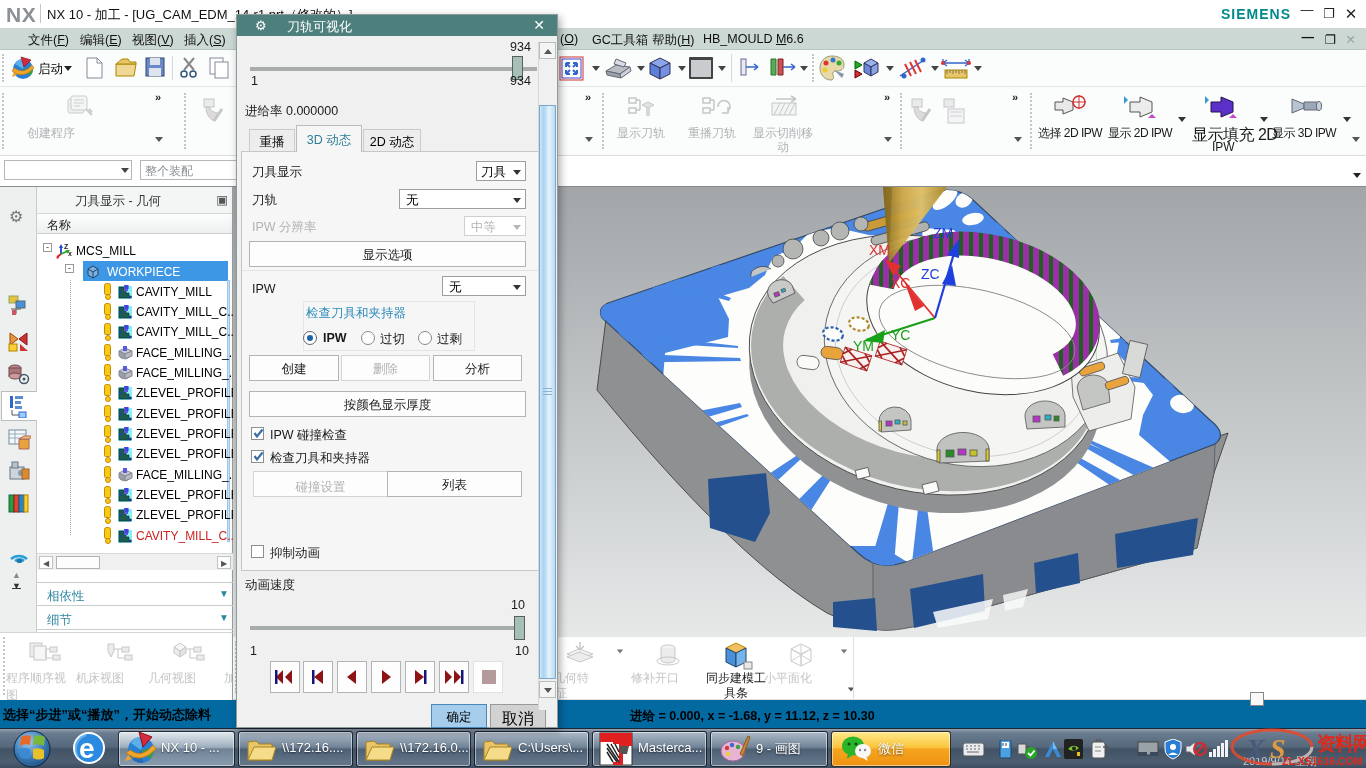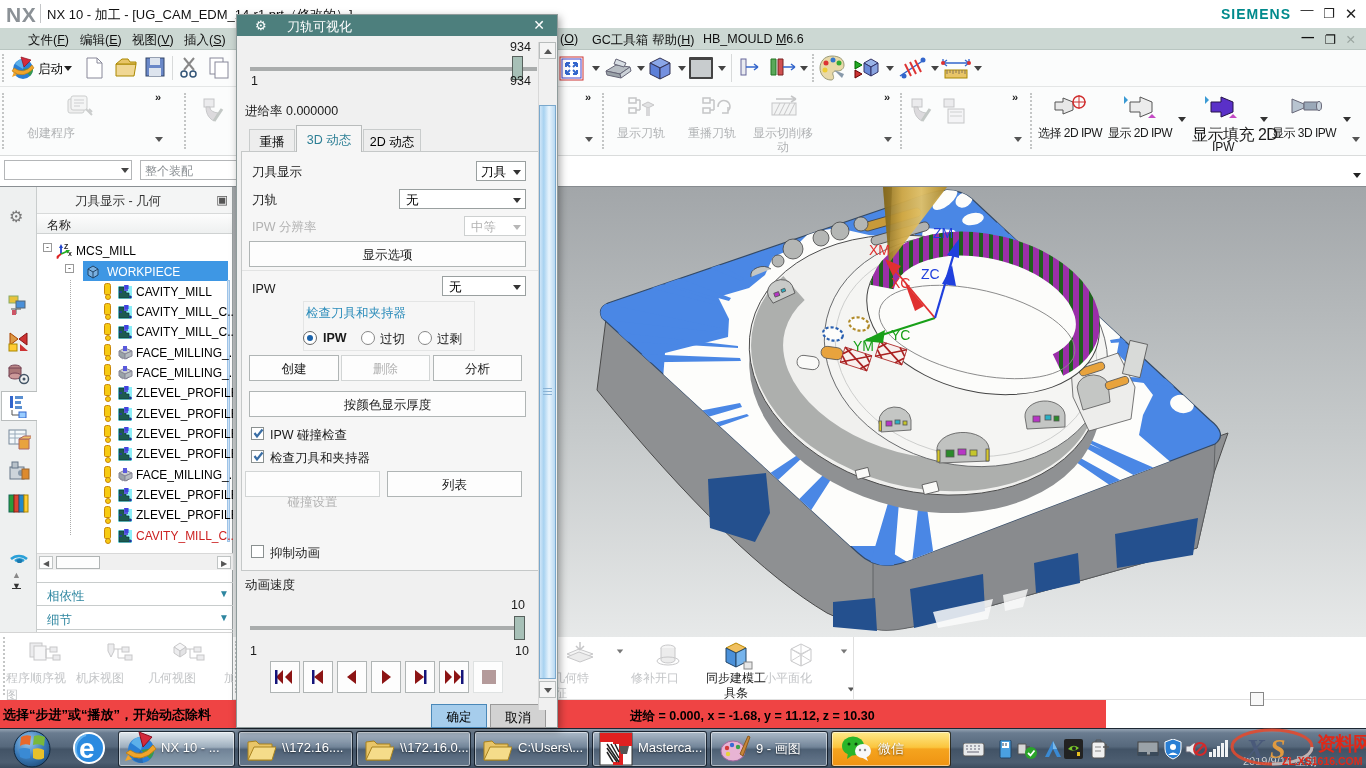--- a/index.html
+++ b/index.html
@@ -41,21 +41,21 @@
 .warn{position:absolute;left:64px;top:2px;width:11px;height:16px;color:transparent;background:none}
 .warn::before{content:"";position:absolute;left:3px;top:0;width:5px;height:10px;background:#f7cb12;border:1px solid #c8860a;border-radius:2.5px 2.5px 1.5px 1.5px}
 .warn::after{content:"";position:absolute;left:3.5px;top:11.5px;width:4px;height:4px;background:#f7cb12;border:1px solid #c8860a;border-radius:50%}
 .tmill{left:80px;width:17px;height:16px}
 
 #vp{left:233px;top:186px;width:1133px;height:451px;border-top:1px solid #878c90;background:linear-gradient(#a2a6a9,#c6cacb 55%,#e7e9e9);overflow:hidden}
 #vpsvg{position:absolute;left:0;top:0}
 
 #bstrip{left:233px;top:637px;width:1133px;height:63px;background:#fff;border-bottom:1px solid #e0e0e0}
 
-#sbar{left:0;top:700px;width:1106px;height:28px;background:#ef4444}
+#sbar{left:0;top:700px;width:1366px;height:28px;background:#0369a1}
 
 #taskbar{left:0;top:728px;width:1366px;height:40px;background:linear-gradient(#93a2b2,#6a7c90 10%,#56687c 45%,#425366 52%,#4d5e71 85%,#3c4c5e);border-top:1px solid #1c2733}
 .tbtn{position:absolute;top:2px;height:36px;border:1px solid rgba(10,20,30,.85);border-radius:3px;background:linear-gradient(rgba(225,235,245,.55),rgba(165,185,205,.35) 45%,rgba(105,125,150,.3) 52%,rgba(140,160,180,.4));box-shadow:inset 0 0 0 1px rgba(255,255,255,.5)}
 .tbtxt{position:absolute;top:11px;color:#fff;font-size:13px;text-shadow:0 1px 2px rgba(0,0,0,.6);white-space:nowrap}
 
 #dlg{left:236px;top:14px;width:322px;height:714px;background:#f0f0f0;border:1px solid #8f9b9b;box-shadow:2px 3px 8px rgba(0,0,0,.35);z-index:50}
 #dlgtitle{position:absolute;left:0;top:0;width:100%;height:21px;background:#4d7f7d;color:#fff;font-size:13px}
 .btn{position:absolute;background:#fdfdfd;border:1px solid #b0b5b5;color:#1a1a1a;text-align:center;font-size:12.5px}
 .btn.gray{color:#b3b3b3;border-color:#d2d5d5}
 .dcombo{position:absolute;height:20px;background:#fff;border:1px solid #9aa0a0;font-size:12.5px}
@@ -941,21 +941,21 @@
  <div class="cb" style="left:14px;top:412px"></div>
  <svg class="abs" style="left:15px;top:412px" width="13" height="13">
       <path d="M2.5 6 L5 9.5 L10.5 2.5" stroke="#3a6ea5" stroke-width="2.2" fill="none"></path>
     </svg>
  <div class="dlbl" style="left:33px;top:412px">IPW 碰撞检查</div>
  <div class="cb" style="left:14px;top:435px"></div>
  <svg class="abs" style="left:15px;top:435px" width="13" height="13">
       <path d="M2.5 6 L5 9.5 L10.5 2.5" stroke="#3a6ea5" stroke-width="2.2" fill="none"></path>
     </svg>
  <div class="dlbl" style="left:33px;top:435px">检查刀具和夹持器</div>
- <div class="btn gray" style="left:8px;top:456px;width:135px;height:26px;padding-top:22px">碰撞设置</div>
+ <div class="btn gray" style="left:16px;top:456px;width:135px;height:26px;padding-top:7px">碰撞设置</div>
  <div class="btn" style="left:150px;top:456px;width:135px;height:26px;padding-top:5px">列表</div>
  <div class="cb" style="left:14px;top:530px"></div>
  <div class="dlbl" style="left:33px;top:530px">抑制动画</div>
 
  <div class="dlbl" style="left:8px;top:562px">动画速度</div>
  <div class="dlbl" style="left:274px;top:583px">10</div>
  <div class="abs" style="left:13px;top:611px;width:275px;height:4px;background:#a9acac"></div>
  <div class="abs" style="left:277px;top:601px;width:11px;height:24px;background:#a7c0b7;border:1px solid #57605c"></div>
  <div class="dlbl" style="left:13px;top:629px">1</div>
  <div class="dlbl" style="left:278px;top:629px">10</div>
@@ -986,21 +986,21 @@
           <path d="M5 8 L5 22 L12 15 Z"></path>
           <path d="M14 8 L14 22 L21 15 Z"></path>
         </g>
         <rect x="21" y="8" width="2.5" height="14" fill="#14147a"></rect>
       </svg></div>
  <div class="btn" style="left:236px;top:646px;width:30px;height:32px;border-color:#dfe2e2">
       <div style="position:absolute;left:8px;top:8px;width:14px;height:14px;background:#b49a9a"></div>
     </div>
 
  <div class="abs" style="left:194px;top:689px;width:56px;height:24px;background:#a6cdec;border:1px solid #4a88b8;text-align:center;padding-top:4px;font-size:12.5px">确定</div>
- <div class="abs" style="left:253px;top:689px;width:56px;height:24px;background:#d2d2d2;border:1px solid #9a9a9a;text-align:center;padding-top:4px;font-size:13px">取消</div>
+ <div class="abs" style="left:253px;top:689px;width:56px;height:24px;background:#d2d2d2;border:1px solid #9a9a9a;text-align:center;padding-top:4px;font-size:16px">取消</div>
 
  <div class="abs" style="left:301px;top:27px;width:18px;height:668px;background:#f0f0f0;border-left:1px solid #d8d8d8"></div>
  <div class="abs" style="left:302px;top:27px;width:17px;height:17px;background:#f4f4f4;border:1px solid #b8bcbc">
       <div class="dar" style="left:4px;top:6px;border-top:none;border-bottom:5px solid #555"></div>
     </div>
  <div class="abs" style="left:302px;top:90px;width:17px;height:574px;background:linear-gradient(90deg,#cfe6f8,#a8d2f0 25%,#e8f4fd 60%,#b8d9f2);border:1px solid #7aa8cc"></div>
     <div class="abs" style="left:306px;top:373px;width:9px;height:1px;border-top:1px solid #8ab2d4;box-shadow:0 3px 0 #8ab2d4,0 6px 0 #8ab2d4"></div>
  <div class="abs" style="left:302px;top:666px;width:17px;height:17px;background:#f4f4f4;border:1px solid #b8bcbc">
       <div class="dar" style="left:4px;top:6px;border-top-color:#555"></div>
     </div>

